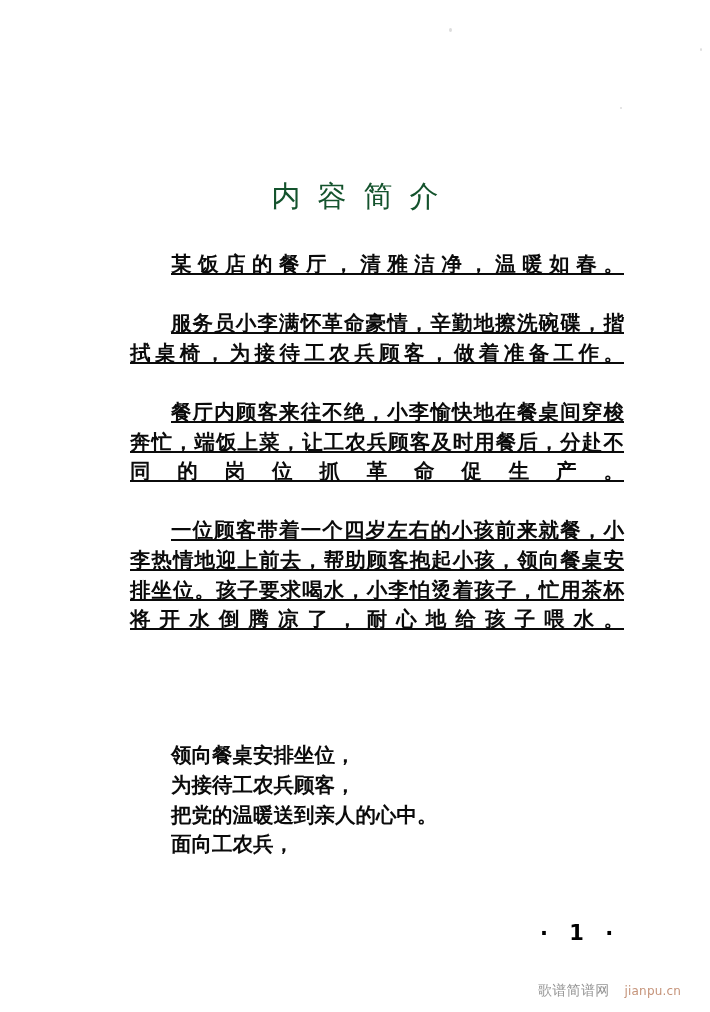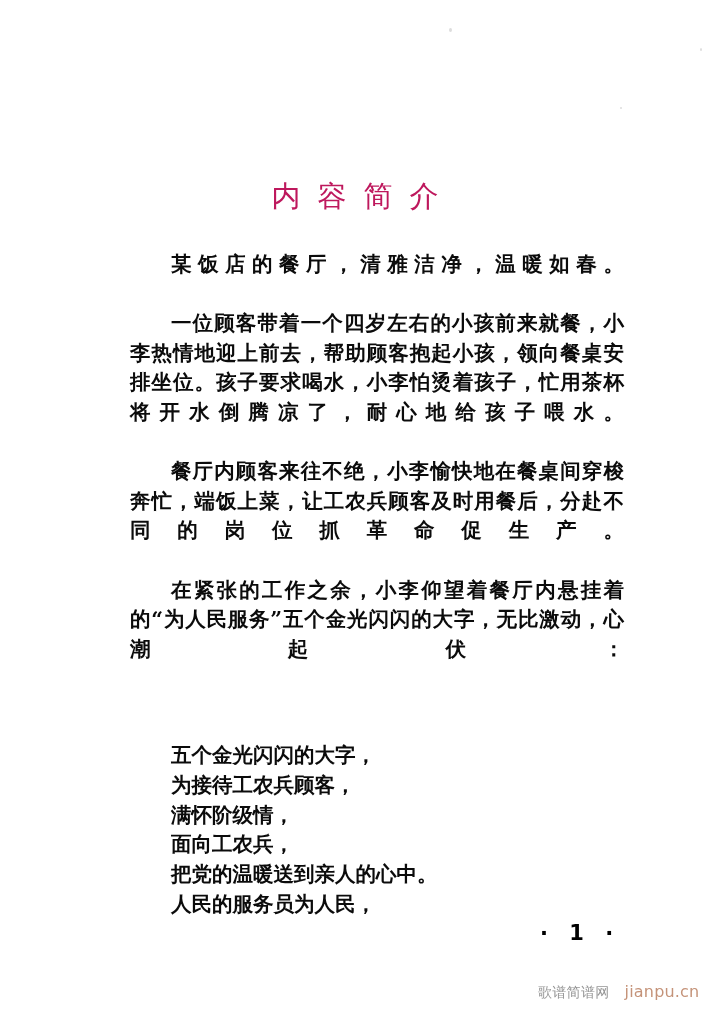--- a/index.html
+++ b/index.html
@@ -28,37 +28,38 @@
     position: absolute;
     top: 178px;
     left: 0;
     width: 710px;
     text-align: center;
     font-size: 29px;
     line-height: 36px;
     letter-spacing: 17px;
     text-indent: 17px;
     font-weight: 500;
-    color: #be185d;
+    color: #14532d;
     font-family: "DejaVu Serif", "Liberation Serif", serif;
   }
 
   
   #body-text {
     position: absolute;
     top: 250px;
     left: 130px;
     width: 494px;
     font-size: 20.5px;
     line-height: 29.6px;
     text-align: justify;
     text-justify: inter-character;
     color: #0b0b0b;
     font-family: "DejaVu Serif", "Liberation Serif", serif;
     font-weight: 600;
+    text-decoration: underline;
   }
   #body-text p {
     margin: 0;
     text-indent: 41px;
     text-align: justify;
     text-justify: inter-character;
     letter-spacing: 0.1px;
   }
   
   #body-text p::after {
@@ -112,21 +113,21 @@
     gap: 15px;
     opacity: 0.92;
   }
   #watermark .wm-cn {
     font-size: 14px;
     color: #8c8c8c;
     letter-spacing: 0.3px;
     font-family: "DejaVu Sans", "Liberation Sans", sans-serif;
   }
   #watermark .wm-url {
-    font-size: 16px;
+    font-size: 12px;
     color: #c08a6e;
     letter-spacing: 0.2px;
     font-family: "DejaVu Sans", "Liberation Sans", sans-serif;
   }
 
   
   .speckle {
     position: absolute;
     background: #dddddd;
     border-radius: 50%;
@@ -142,37 +143,35 @@
   <div class="speckle" style="top:48px;left:700px;width:2px;height:3px;"></div>
   <div class="speckle" style="top:107px;left:620px;width:2px;height:2px;"></div>
   <div class="speckle" style="top:623px;left:200px;width:2px;height:2px;"></div>
 
   <div id="doc-title">内容简介</div>
 
   <div id="body-text">
 
     <p>某饭店的餐厅，清雅洁净，温暖如春。</p>
 
+    <p>服务员小李满怀革命豪情，辛勤地擦洗碗碟，揩拭桌椅，为接待工农兵顾客，做着准备工作。</p>
+
+    <p>餐厅内顾客来往不绝，小李愉快地在餐桌间穿梭奔忙，端饭上菜，让工农兵顾客及时用餐后，分赴不同的岗位抓革命促生产。</p>
 
     <p>一位顾客带着一个四岁左右的小孩前来就餐，小李热情地迎上前去，帮助顾客抱起小孩，领向餐桌安排坐位。孩子要求喝水，小李怕烫着孩子，忙用茶杯将开水倒腾凉了，耐心地给孩子喂水。</p>
 
-    <p>餐厅内顾客来往不绝，小李愉快地在餐桌间穿梭奔忙，端饭上菜，让工农兵顾客及时用餐后，分赴不同的岗位抓革命促生产。</p>
 
-
-    <p><span>在紧张的工作之余，小李仰望着餐厅内悬挂着的“</span><span class="strongname">为人民服务</span><span>”五个金光闪闪的大字，无比激动，心潮起伏：</span></p>
 
   </div>
 
   <div id="poem">
-    <div class="poem-line">五个金光闪闪的大字，</div>
+    <div class="poem-line">领向餐桌安排坐位，</div>
     <div class="poem-line">为接待工农兵顾客，</div>
-    <div class="poem-line">满怀阶级情，</div>
+    <div class="poem-line">把党的温暖送到亲人的心中。</div>
     <div class="poem-line">面向工农兵，</div>
-    <div class="poem-line">把党的温暖送到亲人的心中。</div>
-    <div class="poem-line">人民的服务员为人民，</div>
   </div>
 
   <div id="page-number">· 1 ·</div>
 
   <div id="watermark">
     <span class="wm-cn">歌谱简谱网</span>
     <span class="wm-url">jianpu.cn</span>
   </div>
 
 </div>

